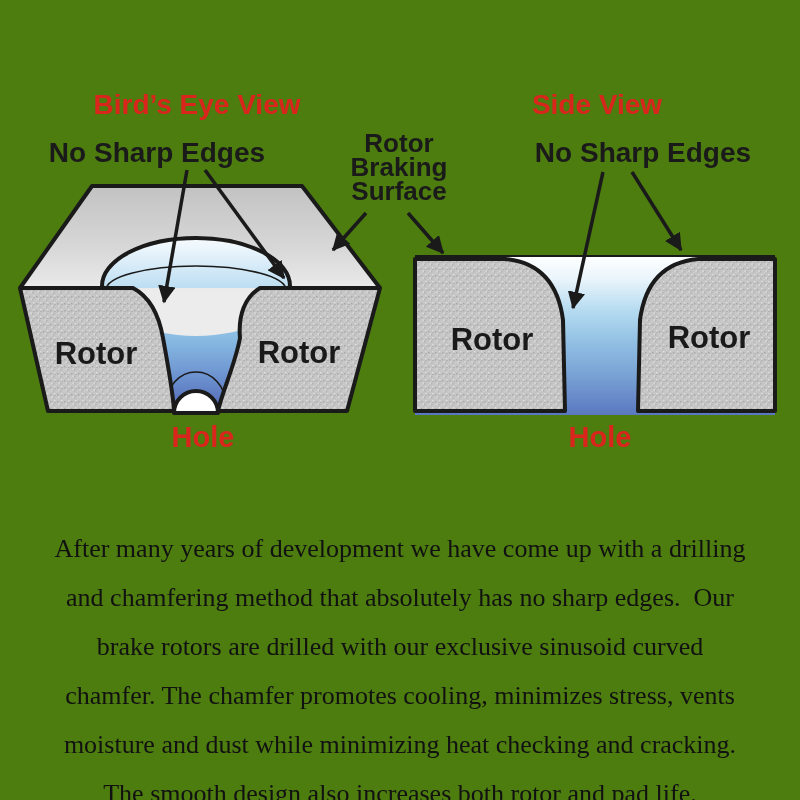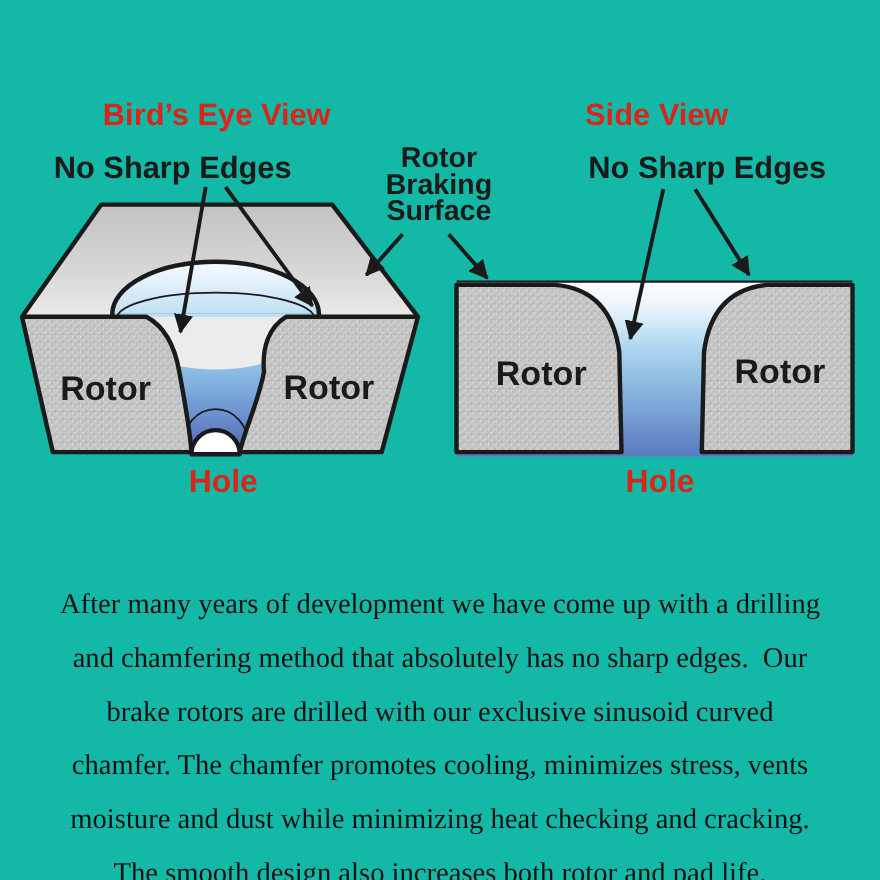--- a/index.html
+++ b/index.html
@@ -1,17 +1,17 @@
 <!DOCTYPE html>
 <html><head>
 <meta charset="utf-8">
 <title>Diagram</title>
 <style>
   html,body{margin:0;padding:0;background:#ffffff;}
-  .page{position:relative;width:800px;height:800px;background:#14b8a6;overflow:hidden;
+  .page{position:relative;width:800px;height:800px;background:#4d7c0f;overflow:hidden;
         font-family:"Liberation Sans",sans-serif;}
   .diagram-svg{position:absolute;left:0;top:0;}
   .lbl{font-family:"Liberation Sans",sans-serif;font-weight:bold;fill:#1a1a1a;}
   .lbl-red{font-family:"Liberation Sans",sans-serif;font-weight:bold;fill:#da251d;}
   .description{position:absolute;left:0;top:524px;width:800px;
         font-family:"Liberation Serif",serif;font-size:26px;line-height:49px;
         color:#111;text-align:center;white-space:pre;}
 </style>
 </head>
 <body>

